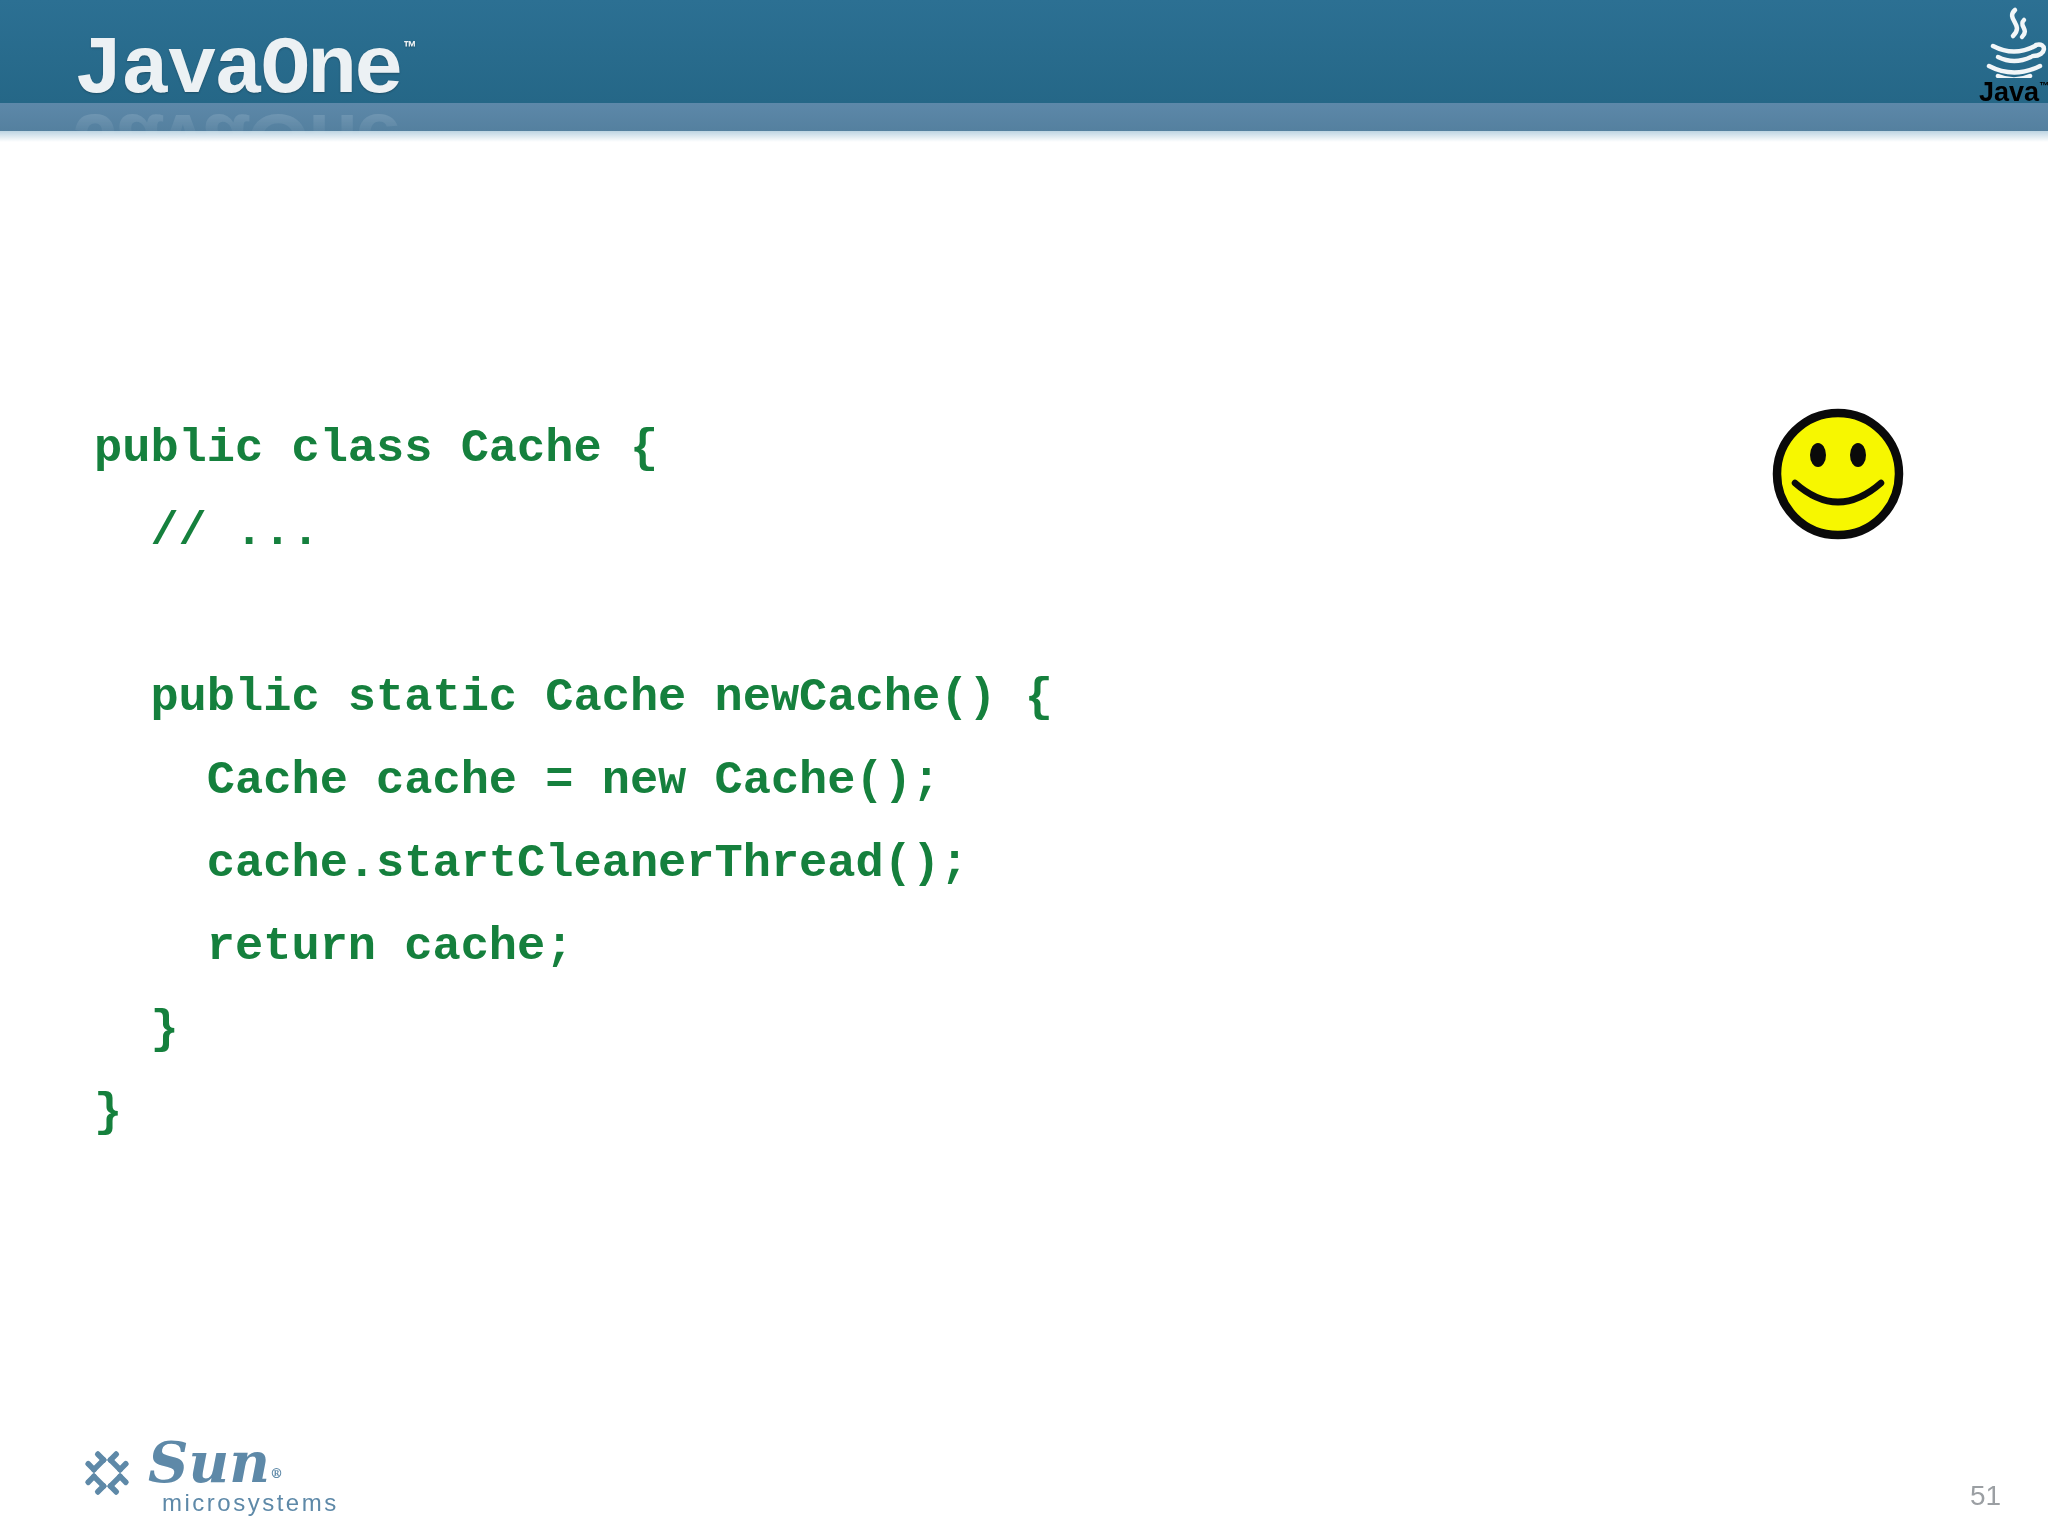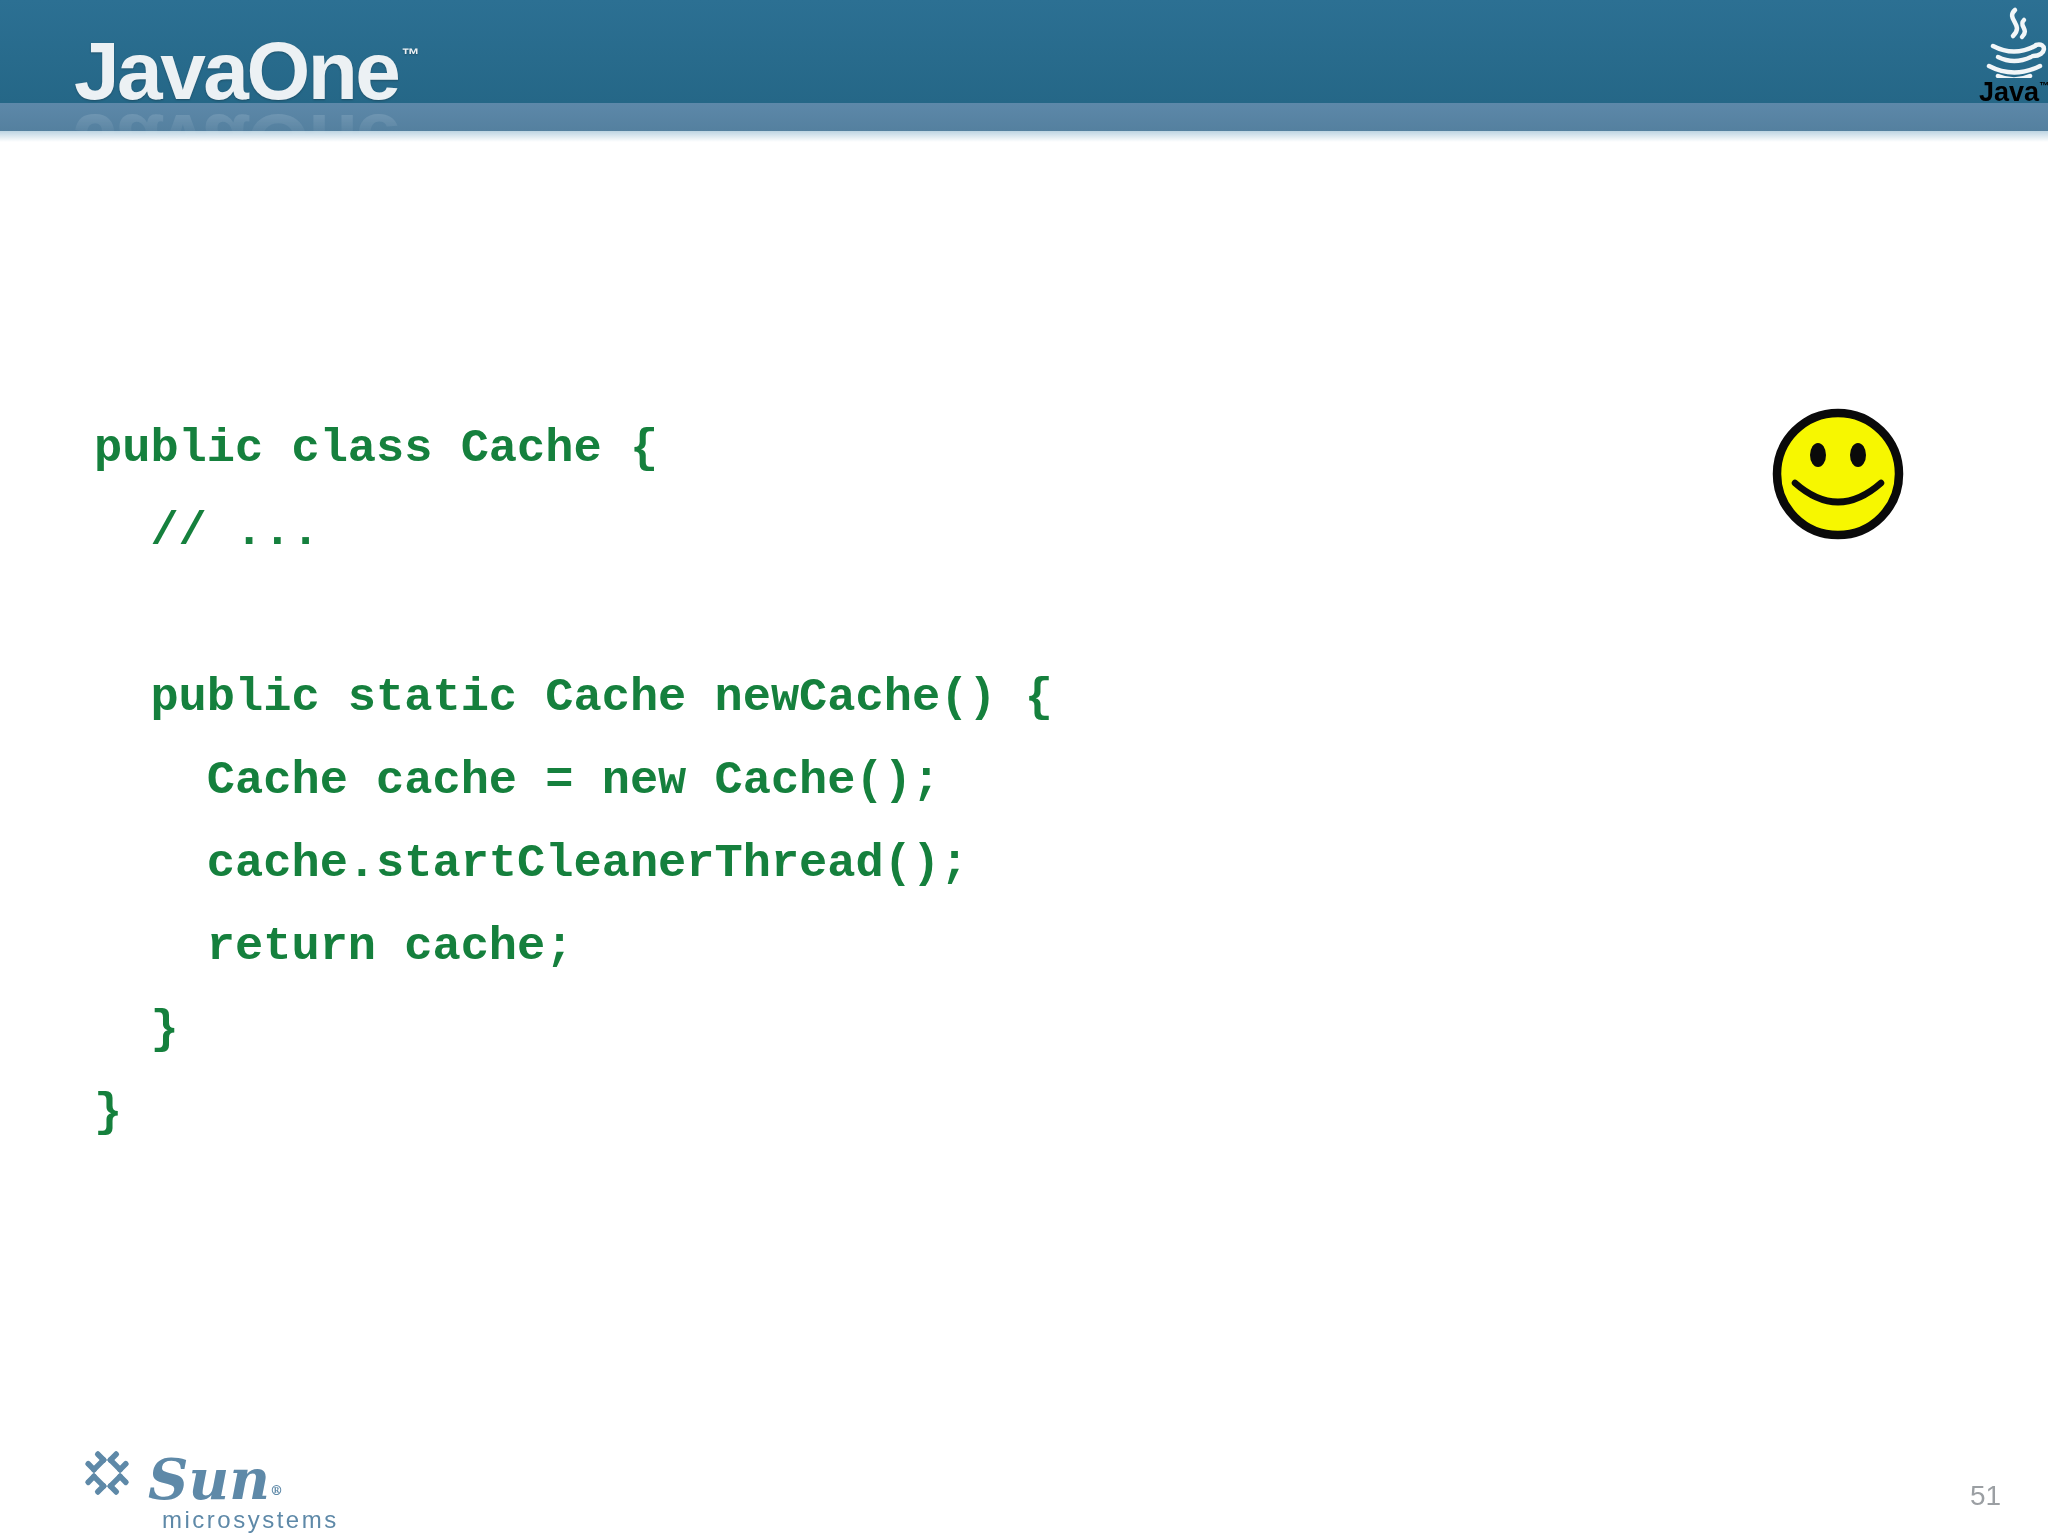--- a/index.html
+++ b/index.html
@@ -10,21 +10,21 @@
   .header{position:absolute;left:0;top:0;width:2048px;height:142px;}
   .bar-dark{position:absolute;left:0;top:0;width:100%;height:103px;
             background:linear-gradient(#2C7093,#256787);}
   .bar-band{position:absolute;left:0;top:103px;width:100%;height:28px;
             background:linear-gradient(#5D88A9,#54809F);}
   .bar-fade{position:absolute;left:0;top:131px;width:100%;height:11px;
             background:linear-gradient(#BDD4E2,#ffffff);}
 
   .brand{position:absolute;left:74px;top:30px;line-height:1;
          font-size:82px;font-weight:bold;letter-spacing:-2.5px;color:#ECF1F4;
-         text-shadow:0 1px 2px rgba(0,0,0,.25);white-space:nowrap;}
+         text-shadow:0 1px 2px rgba(0,0,0,.25);white-space:nowrap;font-family:Liberation Mono, monospace;}
   .brand .tm{font-size:18px;letter-spacing:0;vertical-align:38px;margin-left:3px;}
   .brand-reflection{position:absolute;left:74px;top:102px;height:44px;overflow:hidden;
          opacity:.3;pointer-events:none;
          -webkit-mask-image:linear-gradient(to bottom,rgba(0,0,0,.8),transparent 85%);
          mask-image:linear-gradient(to bottom,rgba(0,0,0,.8),transparent 85%);}
   .brand-reflection .flip{display:inline-block;transform:scaleY(-1);line-height:1;
          font-size:82px;font-weight:bold;letter-spacing:-2.5px;color:#DCE9F2;white-space:nowrap;}
 
   .java-logo{position:absolute;left:1972px;top:6px;width:84px;text-align:center;color:#000000;}
   .java-cup{display:block;margin:0 auto;}
@@ -42,21 +42,21 @@
   .code-line{white-space:pre;min-height:83px;}
 
   .smiley{position:absolute;left:1769px;top:405px;width:138px;height:138px;}
 
   
   .sun{position:absolute;left:74px;top:1436px;display:flex;align-items:flex-start;color:#5E89A8;}
   .sun-diamond{display:block;margin-top:4px;}
   .sun-diamond rect{fill:#5E89A8;}
   .sun-textcol{margin-left:8px;}
   .sun-name{font-family:"DejaVu Serif",serif;font-style:italic;font-weight:bold;
-            font-size:56px;line-height:.95;white-space:nowrap;margin-top:17px;}
+            font-size:56px;line-height:.95;white-space:nowrap;}
   .sun-name .reg{font-size:13px;font-style:normal;vertical-align:4px;}
   .sun-sub{font-size:24px;letter-spacing:2.5px;margin-top:0;margin-left:14px;}
 
   .page-number{position:absolute;left:1970px;top:1480px;font-size:28px;color:#9B9FA3;}
 </style>
 </head>
 <body>
 
 <div class="slide">
 

